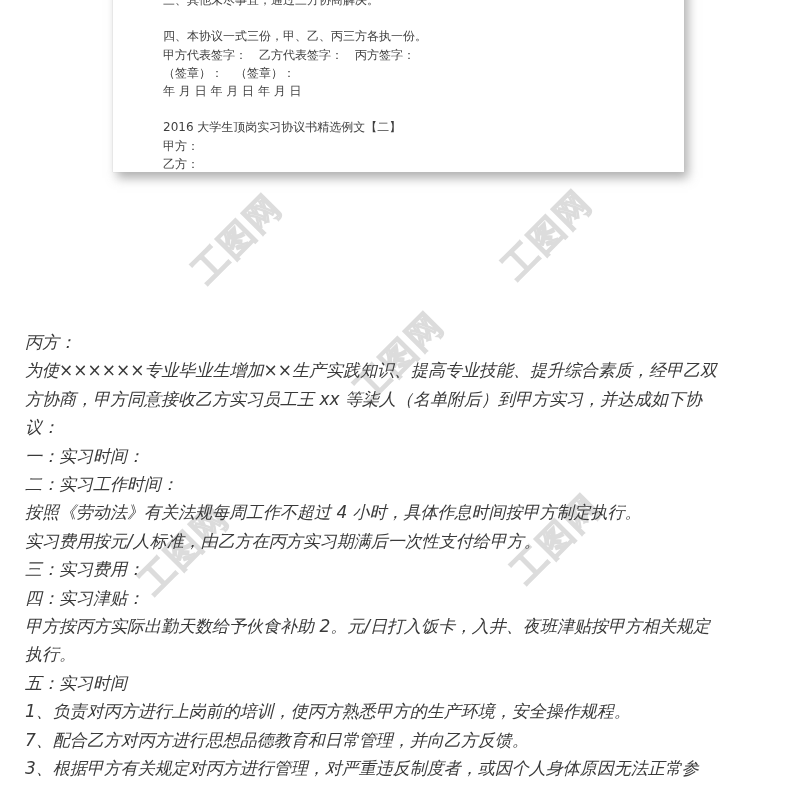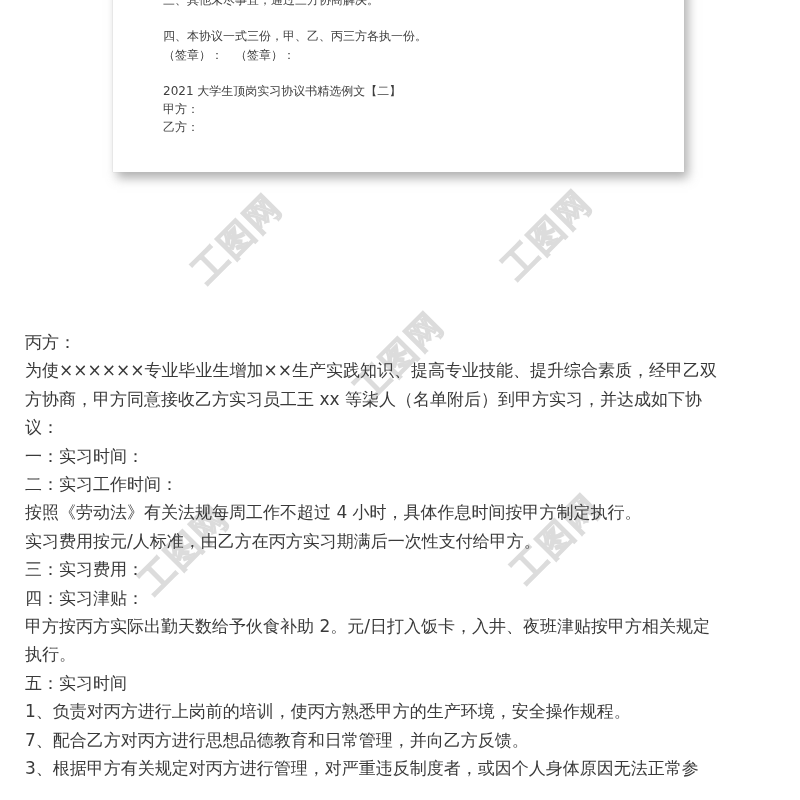--- a/index.html
+++ b/index.html
@@ -65,41 +65,44 @@
     left: 25px;
     top: 328px;
     width: 775px;
     font-size: 17px;
     line-height: 28.4px;
     color: #3a3a3a;
     z-index: 2;
   }
   .body-text .line {
     white-space: nowrap;
+    font-style: italic;
   }
 </style>
 </head>
 <body>
 
 <div class="screen">
 
   <div class="wm" style="left:178px; top:205px;">工图网</div>
   <div class="wm" style="left:488px; top:201px;">工图网</div>
   <div class="wm" style="left:340px; top:323px;">工图网</div>
   <div class="wm" style="left:125px; top:516px;">工图网</div>
   <div class="wm" style="left:497px; top:505px;">工图网</div>
 
   <div class="page">
     <div class="page-inner">
         <div class="line">三、其他未尽事宜，通过三方协商解决。</div>
         <div class="line">&nbsp;</div>
         <div class="line">四、本协议一式三份，甲、乙、丙三方各执一份。</div>
+        <div class="line">甲方代表签字：　乙方代表签字：　丙方签字：</div>
         <div class="line">（签章）：　（签章）：</div>
+        <div class="line">年 月 日 年 月 日 年 月 日</div>
         <div class="line">&nbsp;</div>
-        <div class="line">2021 大学生顶岗实习协议书精选例文【二】</div>
+        <div class="line">2016 大学生顶岗实习协议书精选例文【二】</div>
         <div class="line">甲方：</div>
         <div class="line">乙方：</div>
       </div>
   </div>
 
   <div class="body-text">
       <div class="line">丙方：</div>
       <div class="line">为使××××××专业毕业生增加××生产实践知识、提高专业技能、提升综合素质，经甲乙双</div>
       <div class="line">方协商，甲方同意接收乙方实习员工王 xx 等柒人（名单附后）到甲方实习，并达成如下协</div>
       <div class="line">议：</div>

